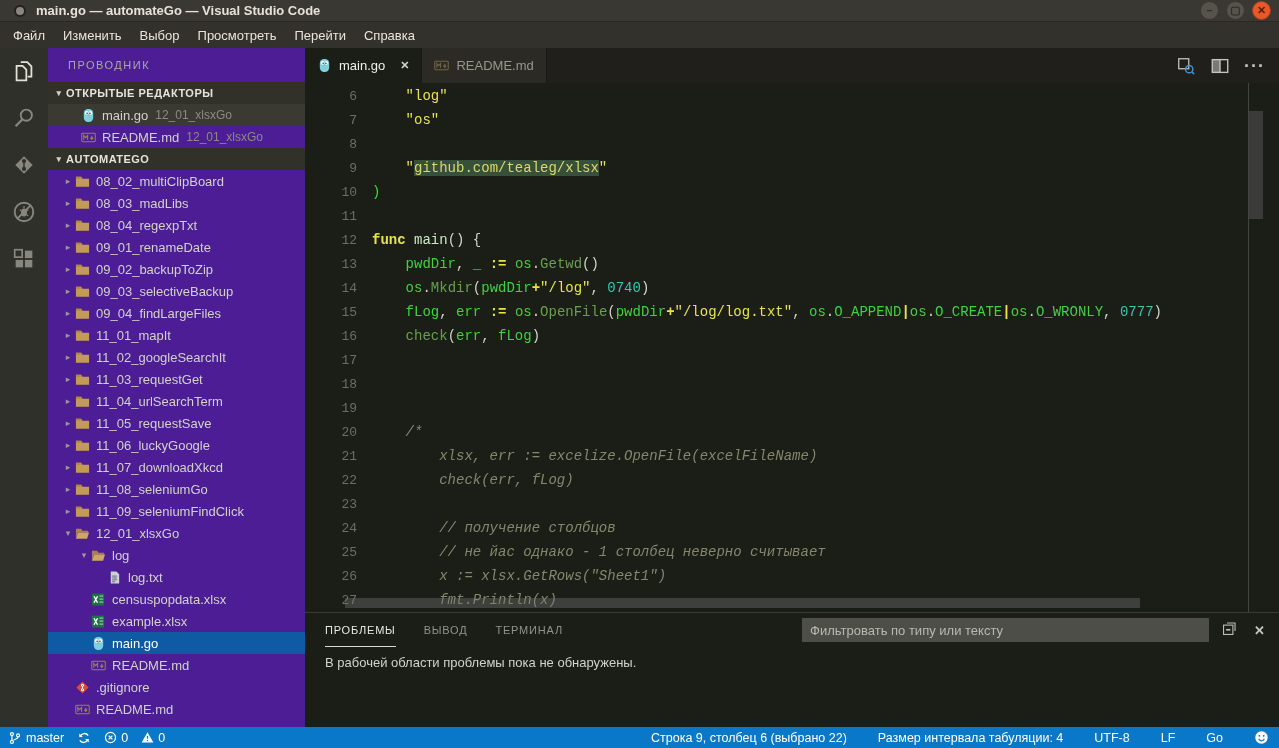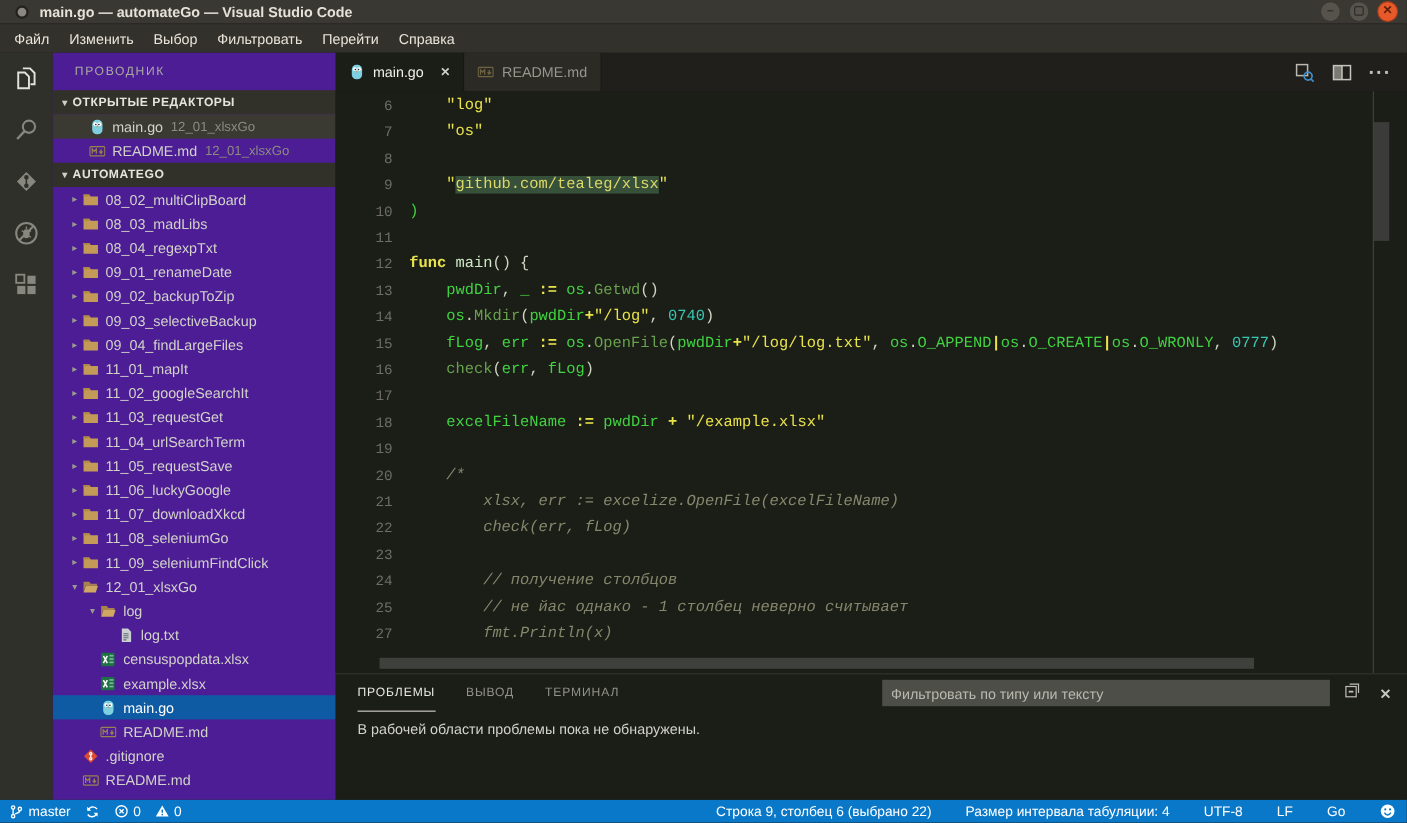--- a/index.html
+++ b/index.html
@@ -120,21 +120,21 @@
       <span class="wbtn">–</span>
       <span class="wbtn">▢</span>
       <span class="wbtn close">✕</span>
     </div>
 </div>
 
 <div class="menubar">
     <span class="menu-item">Файл</span>
     <span class="menu-item">Изменить</span>
     <span class="menu-item">Выбор</span>
-    <span class="menu-item">Фильтровать</span>
+    <span class="menu-item">Просмотреть</span>
     <span class="menu-item">Перейти</span>
     <span class="menu-item">Справка</span>
   </div>
 
 <div class="mainrow">
   <div class="activitybar">
       <div class="act-item active"><svg viewBox="0 0 28 28" fill="none" stroke="currentColor" stroke-width="1.9">
           <path d="M10.5 4.5h7l4.5 4.5v11h-4"></path>
           <path d="M6 8.5h6.5l4 4V24H6z"></path>
         </svg></div>
@@ -569,21 +569,20 @@
           <div class="cl">
             <span class="ln">16</span>
             <span class="lc"><span class="tok-p">    </span><span class="tok-f">check</span><span class="tok-p">(</span><span class="tok-i">err</span><span class="tok-p">, </span><span class="tok-i">fLog</span><span class="tok-p">)</span></span>
           </div>
           <div class="cl">
             <span class="ln">17</span>
             <span class="lc"></span>
           </div>
           <div class="cl">
             <span class="ln">18</span>
-            <span class="lc"><span class="tok-p">    </span><span class="tok-i">excelFileName</span><span class="tok-p"> </span><span class="tok-k">:=</span><span class="tok-p"> </span><span class="tok-i">pwdDir</span><span class="tok-p"> </span><span class="tok-k">+</span><span class="tok-p"> </span><span class="tok-s">"/example.xlsx"</span></span>
           </div>
           <div class="cl">
             <span class="ln">19</span>
             <span class="lc"></span>
           </div>
           <div class="cl">
             <span class="ln">20</span>
             <span class="lc"><span class="tok-p">    </span><span class="tok-c">/*</span></span>
           </div>
           <div class="cl">
@@ -598,20 +597,24 @@
             <span class="ln">23</span>
             <span class="lc"></span>
           </div>
           <div class="cl">
             <span class="ln">24</span>
             <span class="lc"><span class="tok-p">    </span><span class="tok-c">    // получение столбцов</span></span>
           </div>
           <div class="cl">
             <span class="ln">25</span>
             <span class="lc"><span class="tok-p">    </span><span class="tok-c">    // не йас однако - 1 столбец неверно считывает</span></span>
+          </div>
+          <div class="cl">
+            <span class="ln">26</span>
+            <span class="lc"><span class="tok-p">    </span><span class="tok-c">    x := xlsx.GetRows("Sheet1")</span></span>
           </div>
           <div class="cl">
             <span class="ln">27</span>
             <span class="lc"><span class="tok-p">    </span><span class="tok-c">    fmt.Println(x)</span></span>
           </div>
         </div>
       <div class="vscroll-line"></div>
       <div class="vscroll"></div>
       <div class="hscroll"></div>
     </div>

